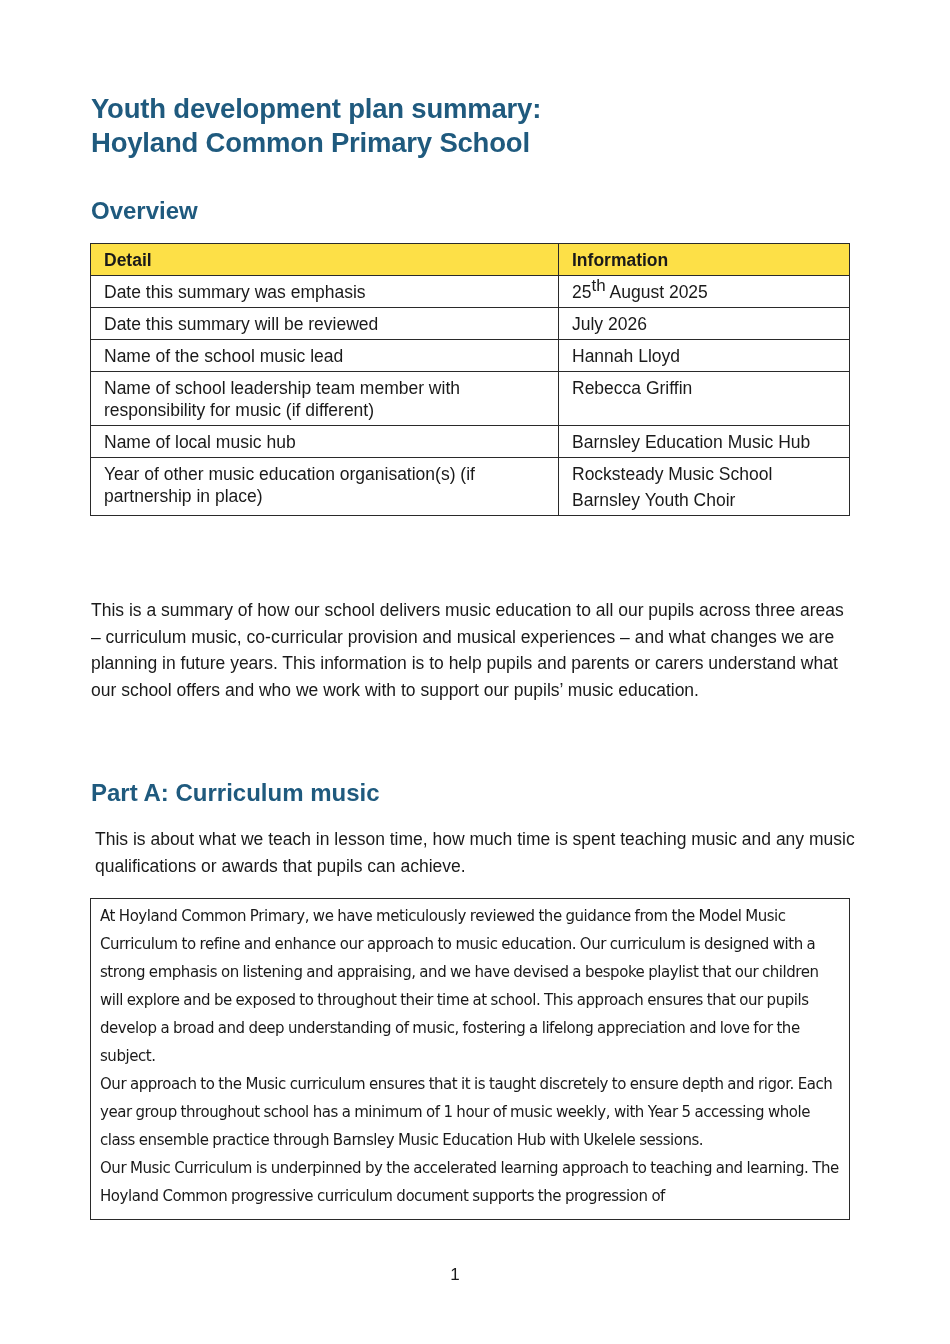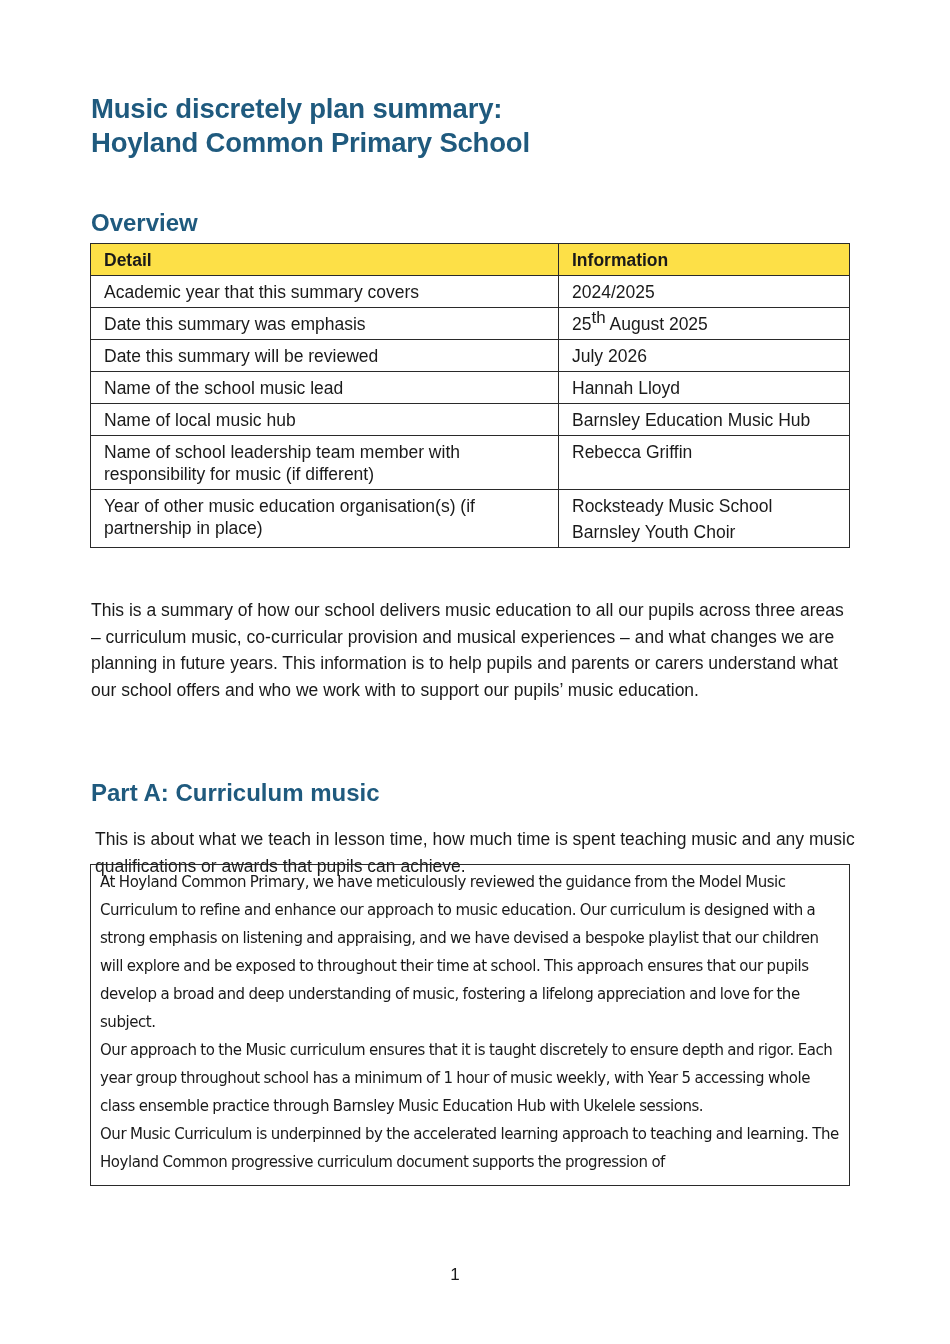--- a/index.html
+++ b/index.html
@@ -11,21 +11,21 @@
     .title {
       position: absolute; left: 91px; top: 92px; margin: 0;
       color: #1f5a7e; font-weight: bold; font-size: 27.5px; line-height: 34px;
       letter-spacing: -0.2px;
     }
     .title span { display: block; }
     .h2 {
       position: absolute; left: 91px; margin: 0;
       color: #1f5a7e; font-weight: bold; font-size: 24px; line-height: 30px;
     }
-    .h2.overview { top: 208px; text-align: center; }
+    .h2.overview { top: 196px; text-align: center; }
     .h2.parta { top: 778px; }
     table.overview-table {
       position: absolute; left: 90px; top: 243px; width: 760px;
       border-collapse: collapse; font-size: 17.5px; line-height: 22px;
     }
     table.overview-table th, table.overview-table td {
       border: 1.5px solid #2a2a2a; text-align: left; vertical-align: top;
       padding: 5px 13px 4px 13px;
     }
     table.overview-table th {
@@ -37,74 +37,70 @@
     .val-line + .val-line { margin-top: 4px; }
     .intro {
       position: absolute; left: 91px; top: 597px; width: 765px; margin: 0;
       font-size: 17.5px; line-height: 26.5px;
     }
     .parta-intro {
       position: absolute; left: 95px; top: 826px; width: 765px; margin: 0;
       font-size: 17.5px; line-height: 26.5px;
     }
     .curriculum-box {
-      position: absolute; left: 90px; top: 864px; width: 740px; height: 317px;
+      position: absolute; left: 90px; top: 898px; width: 740px; height: 317px;
       border: 1.5px solid #2a2a2a; padding: 3px 9px 0 9px; overflow: hidden;
       font-family: "DejaVu Sans", sans-serif; font-size: 15px; line-height: 28px;
       letter-spacing: -0.45px; word-spacing: -0.5px; color: #1a1a1a;
     }
     .curriculum-box p { margin: 0; }
     .page-number {
       position: absolute; left: 0; width: 910px; top: 1265px; text-align: center;
       font-size: 17px; margin: 0;
     }
   </style>
 </head>
 <body>
 
 <div class="page">
 
   <h1 class="title">
-    <span>Music discretely plan summary:</span>
+    <span>Youth development plan summary:</span>
     <span>Hoyland Common Primary School</span>
   </h1>
 
   <h2 class="h2 overview">Overview</h2>
 
   <table class="overview-table">
     <thead>
       <tr>
         <th>Detail</th>
         <th>Information</th>
       </tr>
     </thead>
     <tbody>
       <tr>
-        <td class="col1">Academic year that this summary covers</td>
-        <td>2024/2025</td>
-      </tr>
-      <tr>
         <td class="col1">Date this summary was emphasis</td>
         <td><span>25</span><span class="superscript">th</span><span style="white-space:pre"> August 2025</span></td>
       </tr>
       <tr>
         <td class="col1">Date this summary will be reviewed</td>
         <td>July 2026</td>
       </tr>
       <tr>
         <td class="col1">Name of the school music lead</td>
         <td>Hannah Lloyd</td>
       </tr>
       <tr>
+        <td class="col1" style="padding-right:40px">Name of school leadership team member with responsibility for music (if different)</td>
+        <td>Rebecca Griffin</td>
+      </tr>
+      <tr>
         <td class="col1">Name of local music hub</td>
         <td>Barnsley Education Music Hub</td>
-      </tr>
-      <tr>
-        <td class="col1" style="padding-right:40px">Name of school leadership team member with responsibility for music (if different)</td>
-        <td>Rebecca Griffin</td>
       </tr>
       <tr>
         <td class="col1" style="padding-right:20px">Year of other music education organisation(s) (if partnership in place)</td>
         <td>
           <span class="val-line">Rocksteady Music School</span>
           <span class="val-line">Barnsley Youth Choir</span>
         </td>
       </tr>
     </tbody>
   </table>

